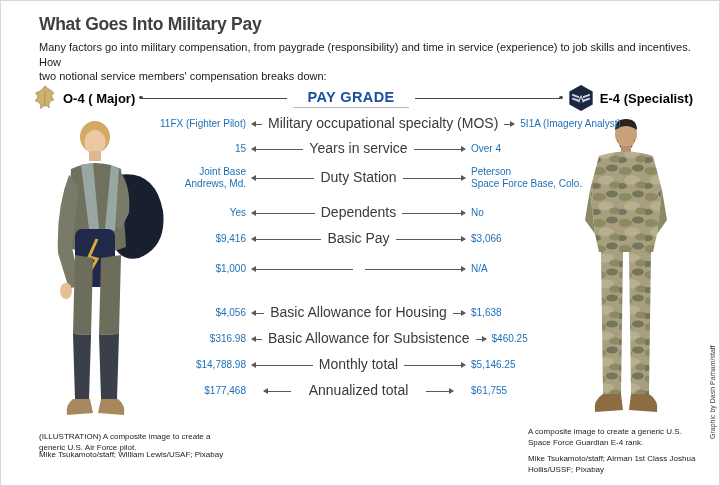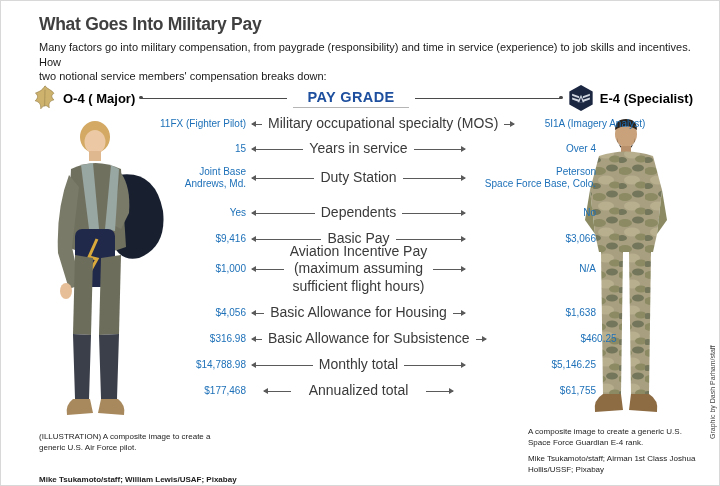--- a/index.html
+++ b/index.html
@@ -19,35 +19,35 @@
   .hconn::before { content:""; position:absolute; width:3.5px; height:3.5px; border-radius:50%; background:#4a4a4a; top:-2.6px; }
   .hconn.l::before { left:-2px; }
   .hconn.r::before { right:-2px; }
   .insignia { flex:0 0 auto; display:block; }
 
   
   .compare { position:absolute; left:150px; top:0; width:445px; height:486px; z-index:5; }
   .crow { position:absolute; left:0; width:445px; display:flex; align-items:center; }
   .cell { font-size:10px; font-weight:normal; color:#1d70b8; line-height:1.25; white-space:pre-line; }
   .cell.l { flex:0 0 95px; text-align:right; }
-  .cell.r { flex:0 0 125px; text-align:right; }
+  .cell.r { flex:0 0 125px; text-align:left; }
   .rlabel { flex:0 0 auto; font-size:14px; color:#3a3a3a; text-align:center; line-height:1.22; white-space:pre-line; }
   .conn { flex:1 1 auto; min-width:10px; border-top:1.1px solid #5a5a5a; position:relative; margin:0 6px; }
   .conn.cl::before { content:""; position:absolute; left:-1px; top:-3.7px; border-style:solid; border-width:3.2px 5.5px 3.2px 0; border-color:transparent #5a5a5a transparent transparent; }
   .conn.cr::after { content:""; position:absolute; right:-1px; top:-3.7px; border-style:solid; border-width:3.2px 0 3.2px 5.5px; border-color:transparent transparent transparent #5a5a5a; }
 
   
   .fig { position:absolute; z-index:1; }
   .fig-left { left:22px; top:116px; width:150px; height:308px; }
   .fig-right { left:540px; top:110px; width:170px; height:314px; }
 
   
   .cap { position:absolute; font-size:8px; color:#222; line-height:1.4; white-space:pre-line; z-index:6; }
   .cap-l-text { left:38px; top:430px; }
-  .cap-l-credit { left:38px; top:473px;font-weight:bold; }
+  .cap-l-credit { left:38px; top:448px; }
   .cap-r-text { left:527px; top:425px; }
   .cap-r-credit { left:527px; top:452px; }
 
   .vcredit { position:absolute; right:3px; top:288px; height:150px; font-size:7px; color:#444; writing-mode:vertical-rl; transform:rotate(180deg); z-index:6; }
 </style>
 </head>
 <body>
 
 <div class="canvas">
 
@@ -161,23 +161,20 @@
       <div class="cell l">$9,416</div>
       <div class="conn cl"></div>
       <div class="rlabel">Basic Pay</div>
       <div class="conn cr"></div>
       <div class="cell r">$3,066</div>
     </div>
 
     <div class="crow" style="top:249px;height:38px;">
       <div class="cell l">$1,000</div>
       <div class="conn cl"></div>
-      <div class="rlabel">Aviation Incentive Pay
-(maximum assuming
-sufficient flight hours)</div>
       <div class="conn cr"></div>
       <div class="cell r">N/A</div>
     </div>
 
     <div class="crow" style="top:302px;height:20px;">
       <div class="cell l">$4,056</div>
       <div class="conn cl"></div>
       <div class="rlabel">Basic Allowance for Housing</div>
       <div class="conn cr"></div>
       <div class="cell r">$1,638</div>

